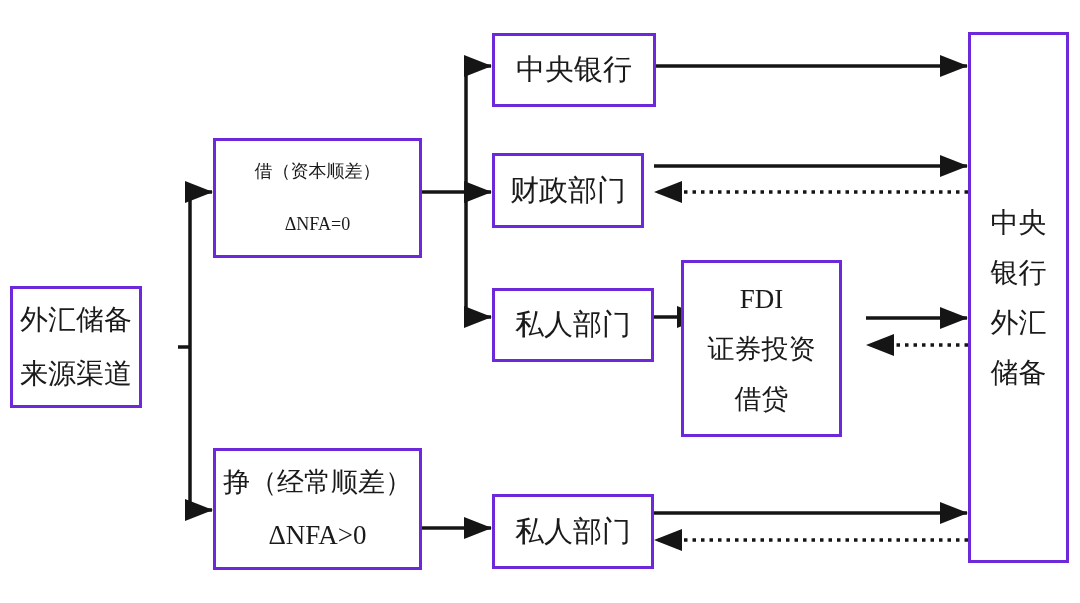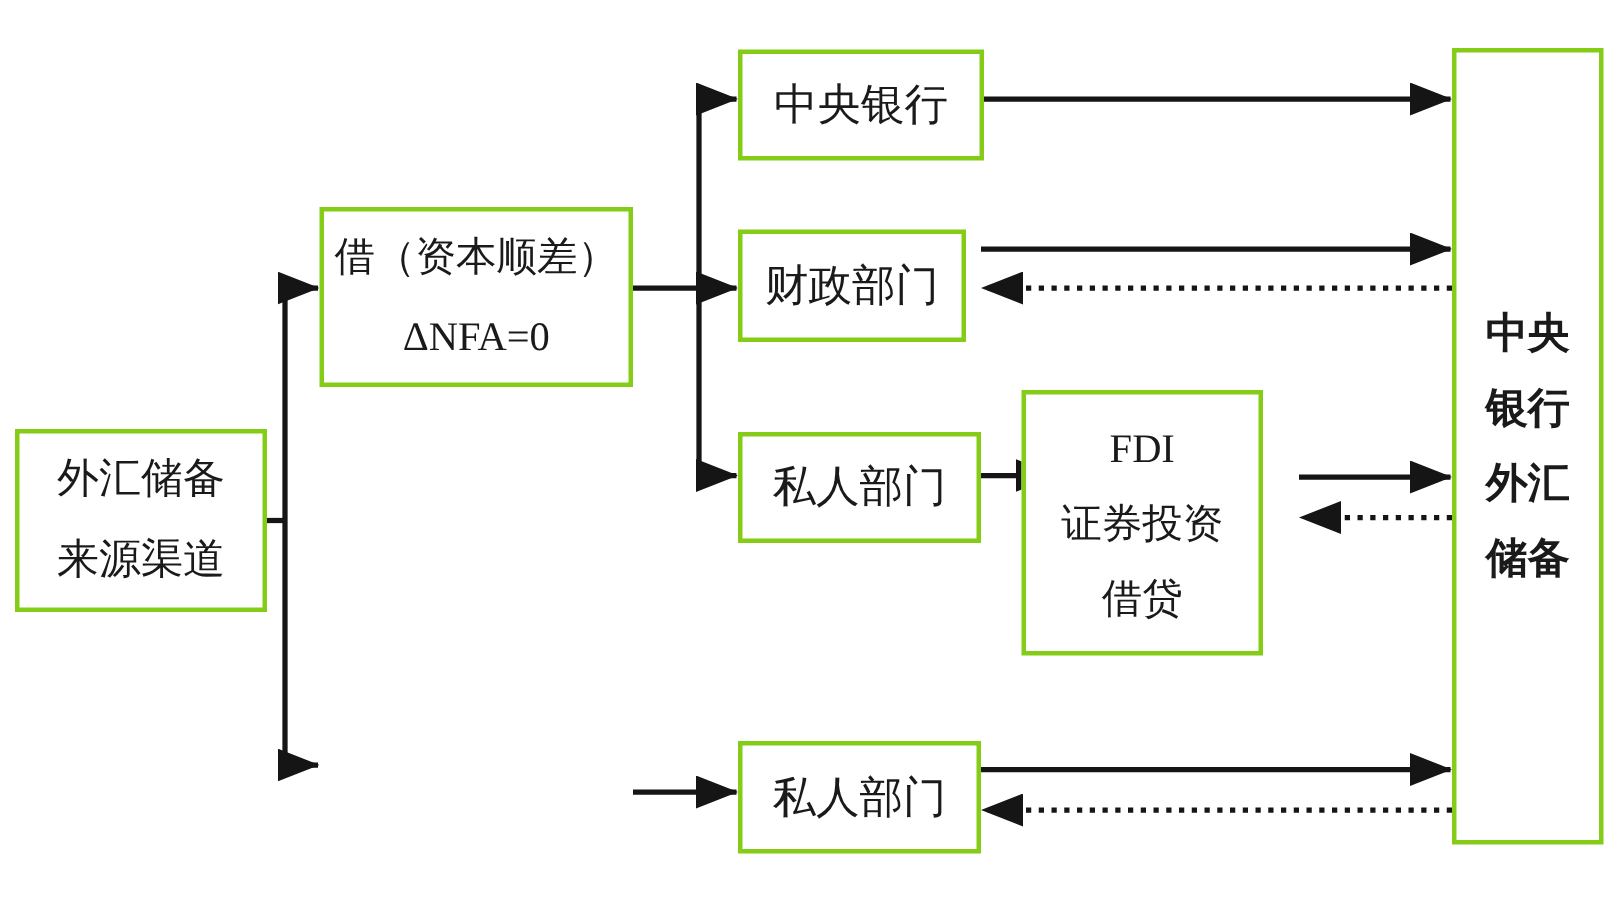--- a/index.html
+++ b/index.html
@@ -21,39 +21,39 @@
     stroke-width: 3.5;
     fill: none;
   }
   .edges path.dotted {
     stroke-dasharray: 3.5 5;
   }
   #ah path { fill: #151515; stroke: none; }
   .node {
     position: absolute;
     box-sizing: border-box;
-    border: 3px solid #84cc16;
+    border: 3px solid #6d28d9;
     background: #ffffff;
     display: flex;
     align-items: center;
     justify-content: center;
     text-align: center;
     color: #1a1a1a;
   }
   .node .label { white-space: pre-line; }
 
-  .n-source          { left: 10px;  top: 286px; width: 168px; height: 122px; font-size: 28px; line-height: 54px; }
-  .n-borrow          { left: 213px; top: 138px; width: 209px; height: 120px; font-size: 27px; line-height: 53px; }
+  .n-source          { left: 10px;  top: 286px; width: 132px; height: 122px; font-size: 28px; line-height: 54px; }
+  .n-borrow          { left: 213px; top: 138px; width: 209px; height: 120px; font-size: 18px; line-height: 53px; }
   .n-earn            { left: 213px; top: 448px; width: 209px; height: 122px; font-size: 27px; line-height: 53px; }
   .n-central-bank    { left: 492px; top: 33px;  width: 164px; height: 74px;  font-size: 29px; }
   .n-fiscal          { left: 492px; top: 153px; width: 152px; height: 75px;  font-size: 29px; }
   .n-private-capital { left: 492px; top: 288px; width: 162px; height: 74px;  font-size: 29px; }
   .n-fdi             { left: 681px; top: 260px; width: 161px; height: 177px; font-size: 27px; line-height: 50px; }
   .n-private-current { left: 492px; top: 494px; width: 162px; height: 75px;  font-size: 29px; }
-  .n-reserves        { left: 968px; top: 32px;  width: 101px; height: 531px; font-size: 28px; line-height: 50px; font-weight: bold; }
+  .n-reserves        { left: 968px; top: 32px;  width: 101px; height: 531px; font-size: 28px; line-height: 50px; }
 </style>
 </head>
 <body>
 
 <div class="canvas">
 
   <svg class="edges" viewBox="0 0 1080 603" xmlns="http://www.w3.org/2000/svg">
     <defs>
       <marker id="ah" markerUnits="userSpaceOnUse" markerWidth="30" markerHeight="22" refX="27" refY="11" orient="auto">
         <path d="M0,0 L28,11 L0,22 Z"></path>
@@ -87,20 +87,24 @@
   <div class="node n-source">
     <span class="label">外汇储备
 来源渠道</span>
   </div>
 
   <div class="node n-borrow">
     <span class="label">借（资本顺差）
 ΔNFA=0</span>
   </div>
 
+  <div class="node n-earn">
+    <span class="label">挣（经常顺差）
+ΔNFA&gt;0</span>
+  </div>
 
   <div class="node n-central-bank">
     <span class="label">中央银行</span>
   </div>
 
   <div class="node n-fiscal">
     <span class="label">财政部门</span>
   </div>
 
   <div class="node n-private-capital">

